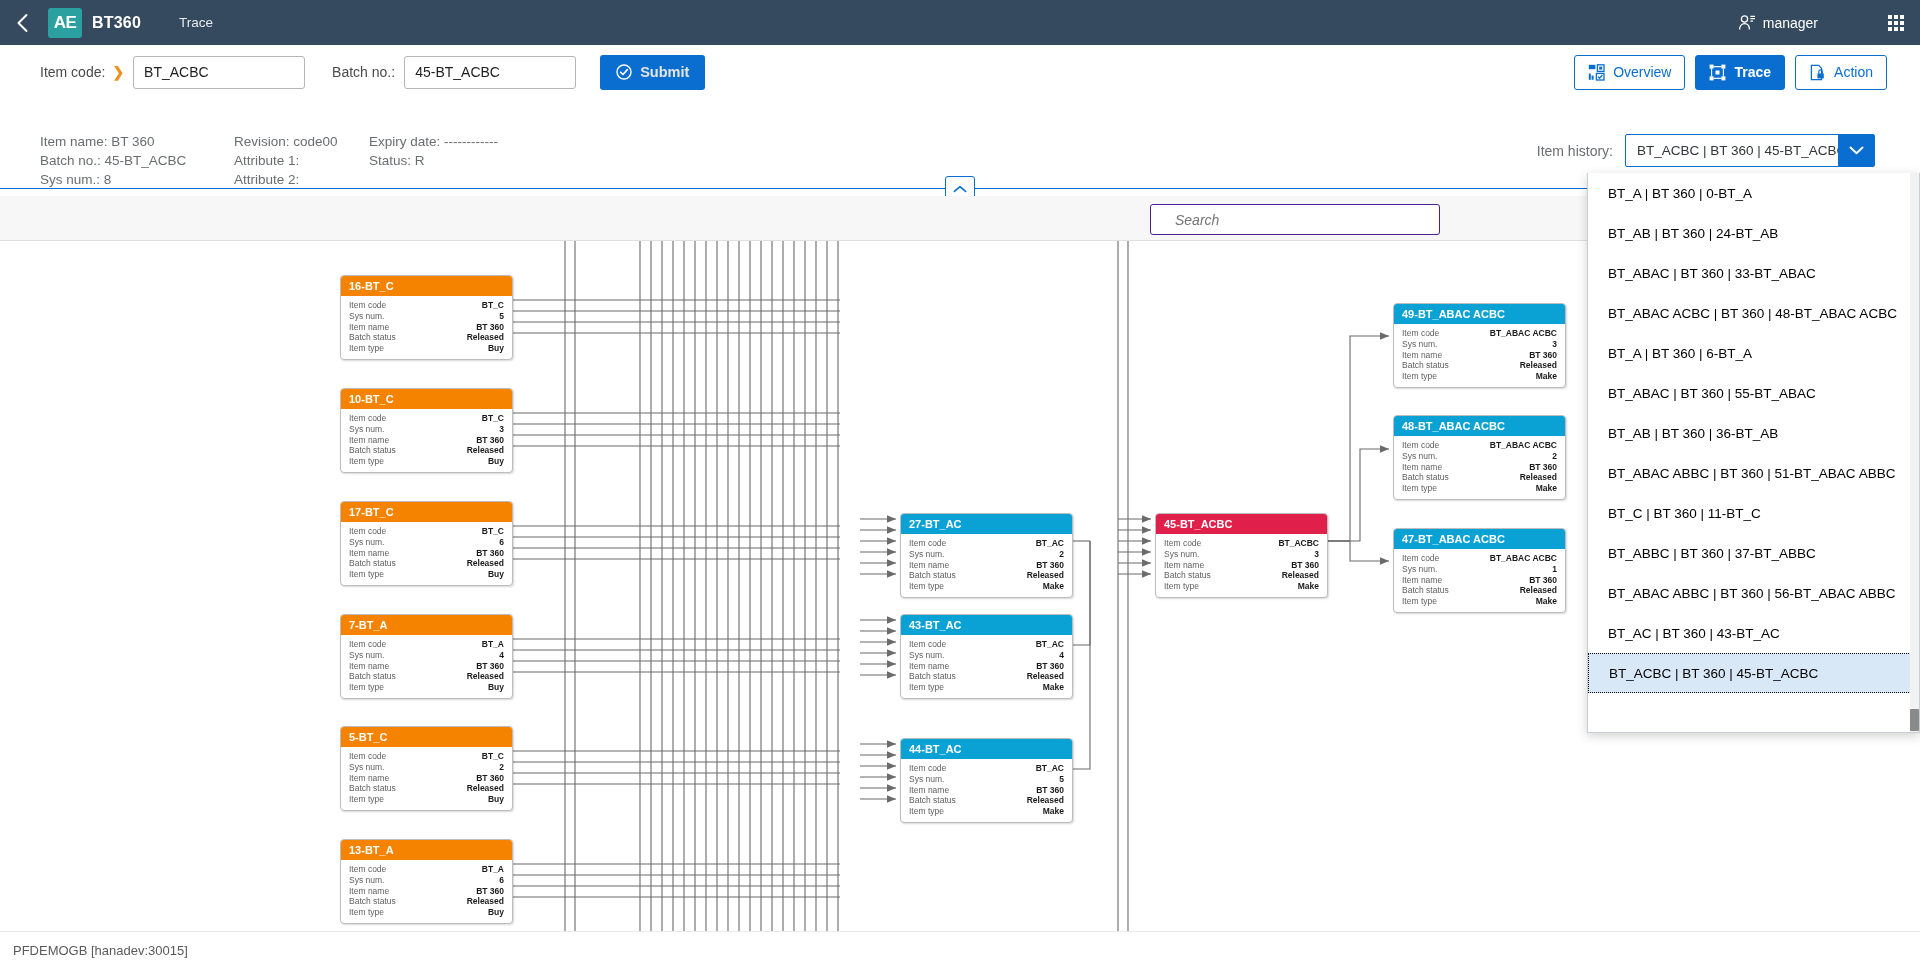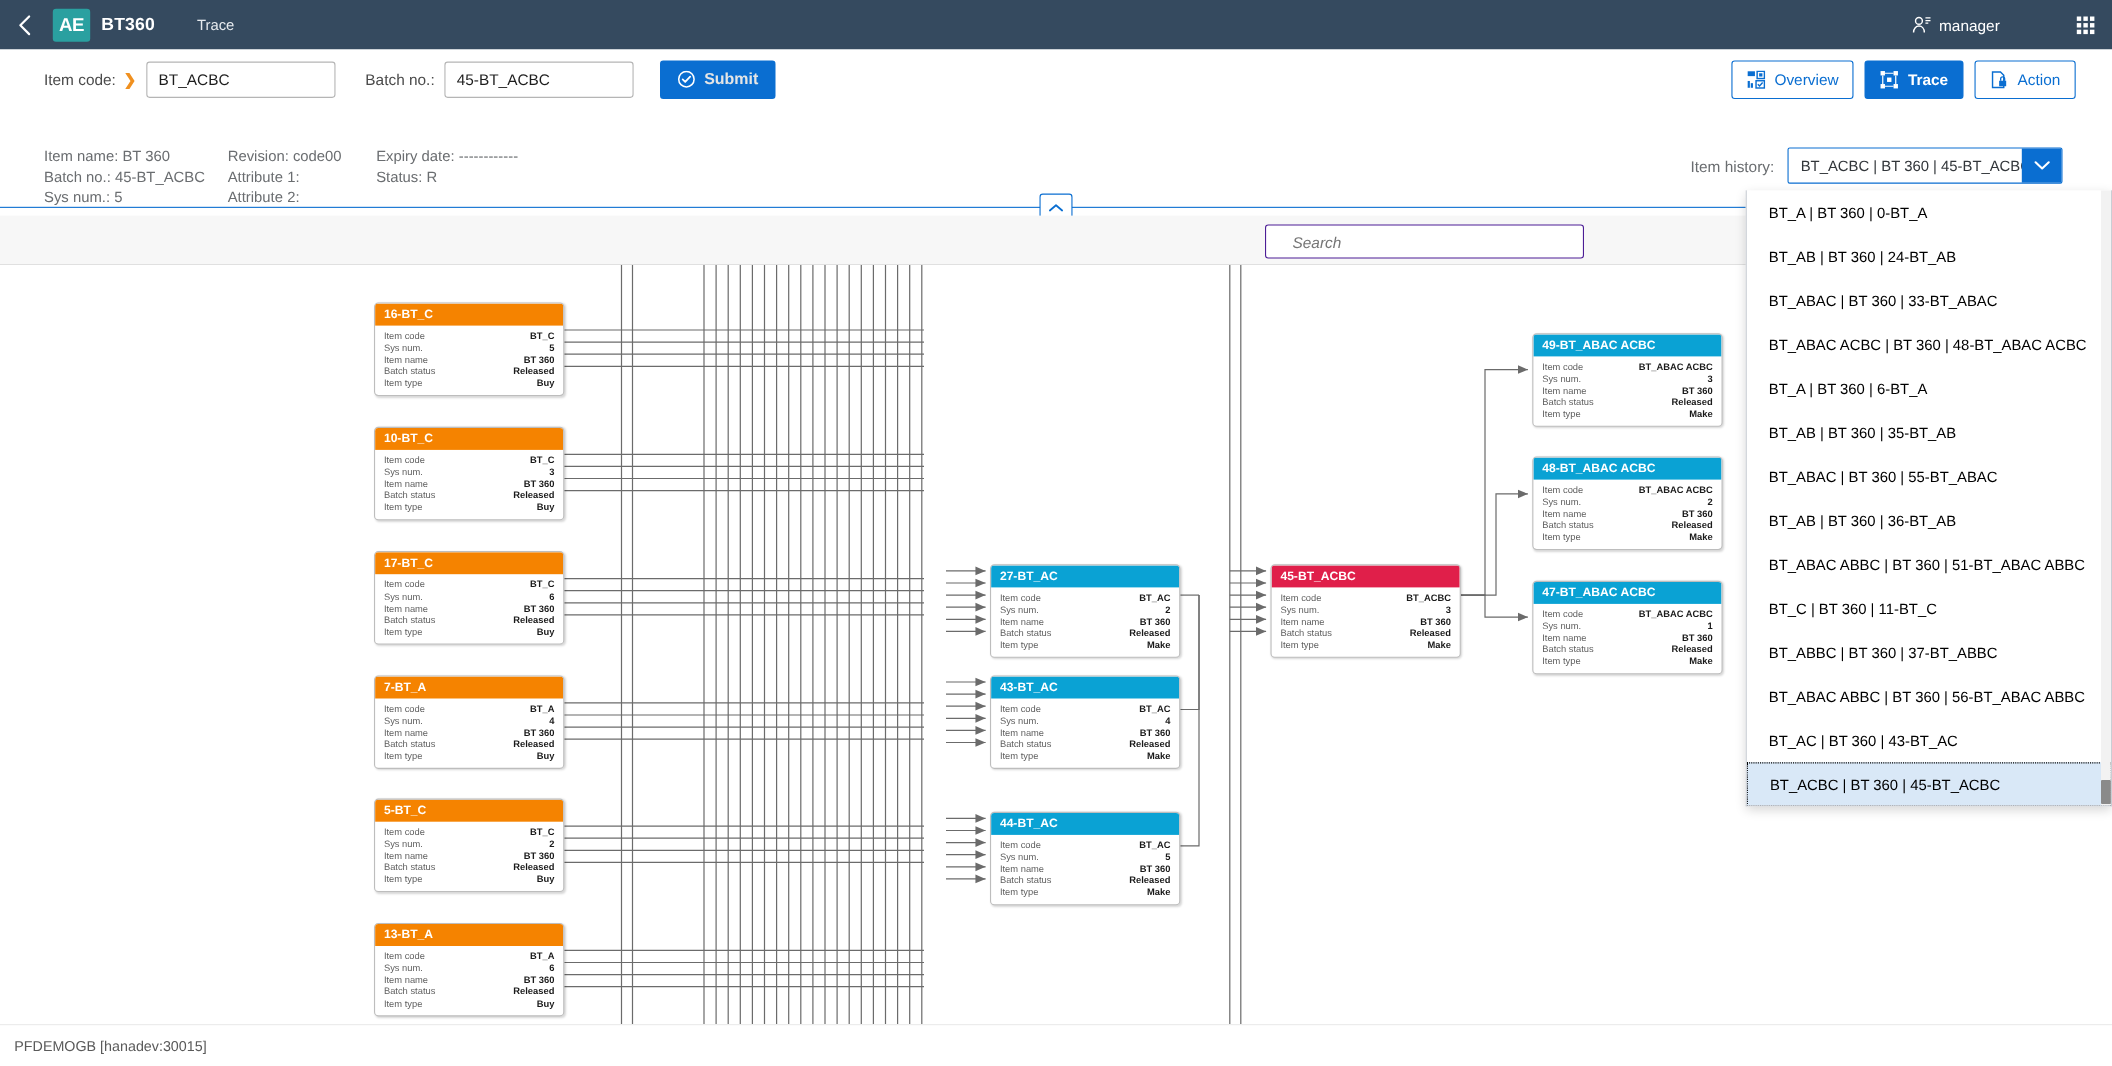--- a/index.html
+++ b/index.html
@@ -113,21 +113,21 @@
     position: absolute; top: 99px; left: 0;
     width: 1920px; height: 83px;
     background: #ffffff;
   }
   .info-cols {
     position: absolute; top: 33px; left: 40px;
     display: flex; gap: 0;
     font-size: 13.5px; color: #6a6d70; line-height: 19px;
   }
   .info-col { width: 167px; }
-  .info-col.wide { width: 135px; }
+  .info-col.wide { width: 135px; margin-left: 27px; }
   .history-wrap {
     position: absolute; right: 45px; top: 134px;
     display: flex; align-items: center; gap: 12px;
   }
   .history-label { font-size: 14px; color: #6a6d70; }
   .history-select {
     width: 250px; height: 33px;
     border: 1px solid #0a6ed1; border-radius: 2px;
     background: #ffffff; display: flex; align-items: center;
     position: relative;
@@ -340,21 +340,21 @@
       <span>Action</span>
     </div>
   </div>
 </div>
 
 <div class="infostrip">
   <div class="info-cols">
     <div class="info-col">
       <div>Item name: BT 360</div>
       <div>Batch no.: 45-BT_ACBC</div>
-      <div>Sys num.: 5</div>
+      <div>Sys num.: 8</div>
     </div>
     <div class="info-col wide">
       <div>Revision: code00</div>
       <div>Attribute 1:</div>
       <div>Attribute 2:</div>
     </div>
     <div class="info-col">
       <div>Expiry date: ------------</div>
       <div>Status: R</div>
       <div></div>
@@ -374,21 +374,20 @@
   </div>
 </div>
 
 <div class="dropdown">
   <div id="dd-options">
       <div class="dd-item">BT_A | BT 360 | 0-BT_A</div>
       <div class="dd-item">BT_AB | BT 360 | 24-BT_AB</div>
       <div class="dd-item">BT_ABAC | BT 360 | 33-BT_ABAC</div>
       <div class="dd-item">BT_ABAC ACBC | BT 360 | 48-BT_ABAC ACBC</div>
       <div class="dd-item">BT_A | BT 360 | 6-BT_A</div>
-      <div class="dd-item">BT_AB | BT 360 | 35-BT_AB</div>
       <div class="dd-item">BT_ABAC | BT 360 | 55-BT_ABAC</div>
       <div class="dd-item">BT_AB | BT 360 | 36-BT_AB</div>
       <div class="dd-item">BT_ABAC ABBC | BT 360 | 51-BT_ABAC ABBC</div>
       <div class="dd-item">BT_C | BT 360 | 11-BT_C</div>
       <div class="dd-item">BT_ABBC | BT 360 | 37-BT_ABBC</div>
       <div class="dd-item">BT_ABAC ABBC | BT 360 | 56-BT_ABAC ABBC</div>
       <div class="dd-item">BT_AC | BT 360 | 43-BT_AC</div>
       <div class="dd-item selected">BT_ACBC | BT 360 | 45-BT_ACBC</div>
     </div>
   <div class="dd-scrollbar">

